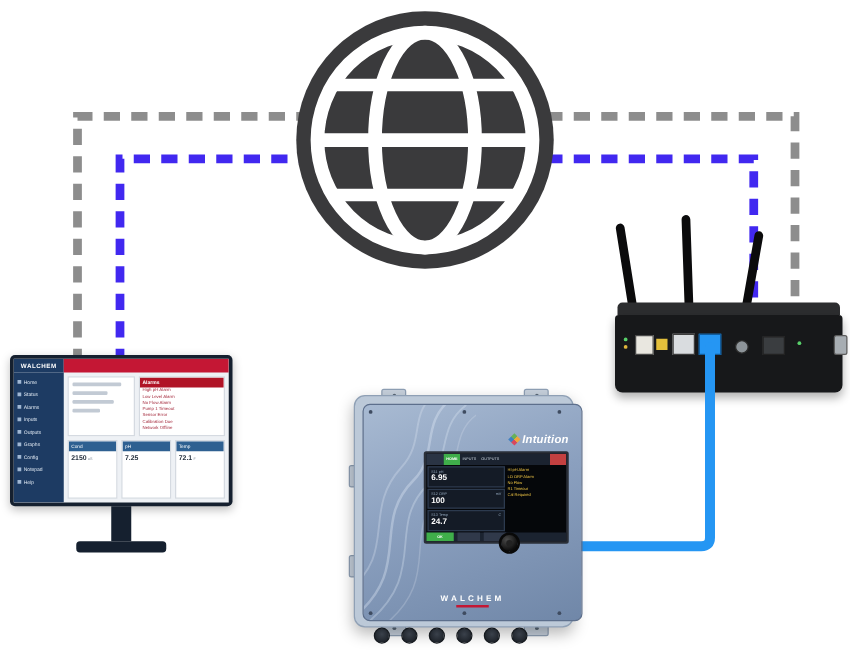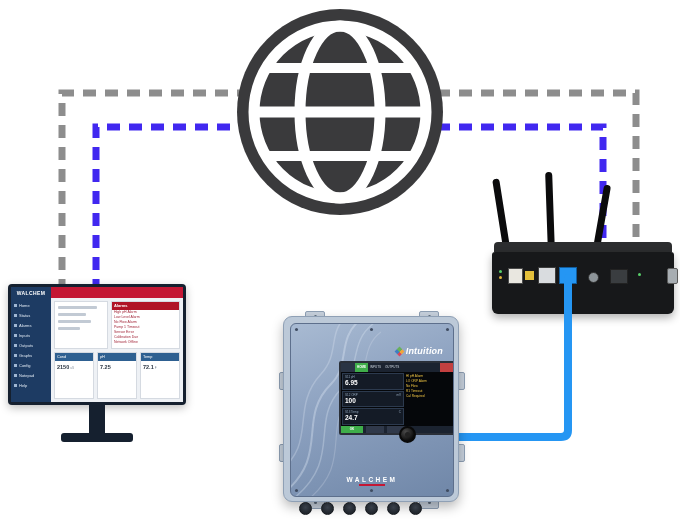--- a/index.html
+++ b/index.html
@@ -236,21 +236,21 @@
         <div class="hole"></div>
       </div>
     <div class="tab" style="left:136px;top:181px;">
         <div class="hole"></div>
       </div>
     <div class="bump" style="left:-4px;top:56px;"></div>
     <div class="bump" style="left:-4px;top:128px;"></div>
     <div class="bump" style="left:172px;top:56px;"></div>
     <div class="bump" style="left:172px;top:128px;"></div>
     <div class="shell"></div>
-    <div class="door" style="position:absolute;">
+    <div class="door" style="position:absolute;padding-left:12px;">
       <svg class="waves" width="90" height="172" viewBox="0 0 90 172">
         <path d="M -8 170 C 40 130 5 95 40 60 C 60 40 45 15 70 -5" fill="none" stroke="#e6eef8" stroke-width="2" opacity="0.35"></path>
         <path d="M 2 175 C 52 135 18 98 50 65 C 70 45 58 18 82 0" fill="none" stroke="#e6eef8" stroke-width="1.5" opacity="0.3"></path>
         <path d="M -14 150 C 28 118 -2 85 30 50 C 50 28 35 8 58 -10" fill="none" stroke="#e6eef8" stroke-width="1.5" opacity="0.28"></path>
         <path d="M 14 178 C 64 140 30 104 60 72 C 80 52 68 24 90 8" fill="none" stroke="#e6eef8" stroke-width="1.2" opacity="0.22"></path>
       </svg>
       <div class="screw" style="left:4px;top:4px;"></div>
       <div class="screw" style="left:155px;top:4px;"></div>
       <div class="screw" style="left:4px;top:165px;"></div>
       <div class="screw" style="left:155px;top:165px;"></div>

